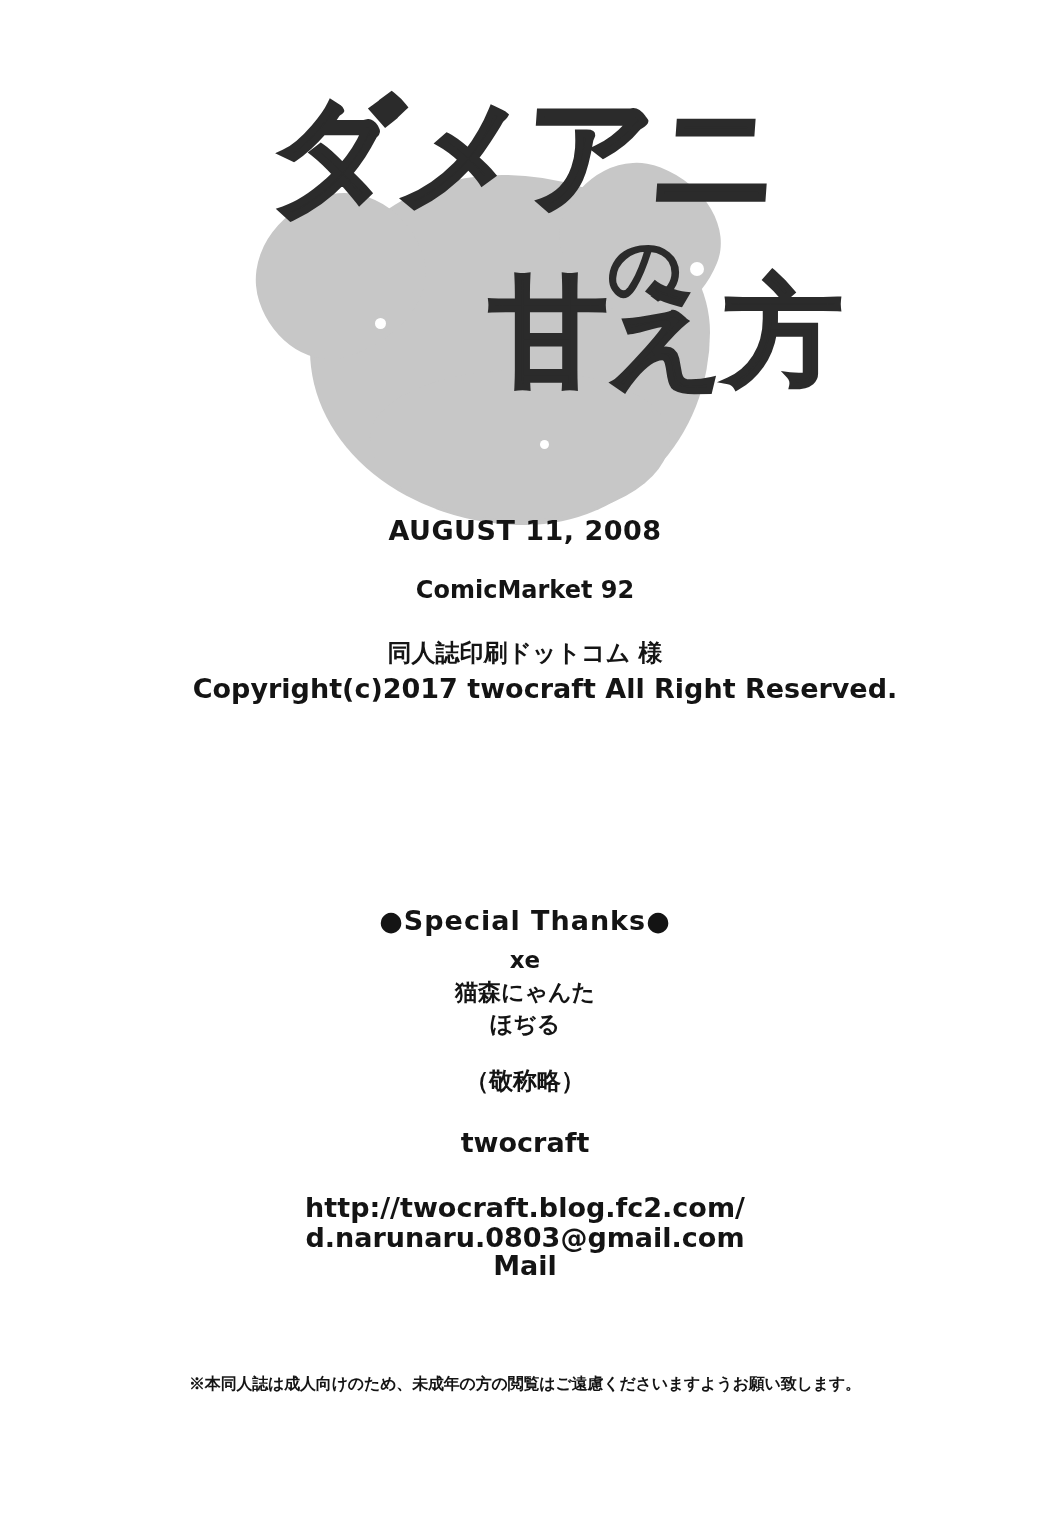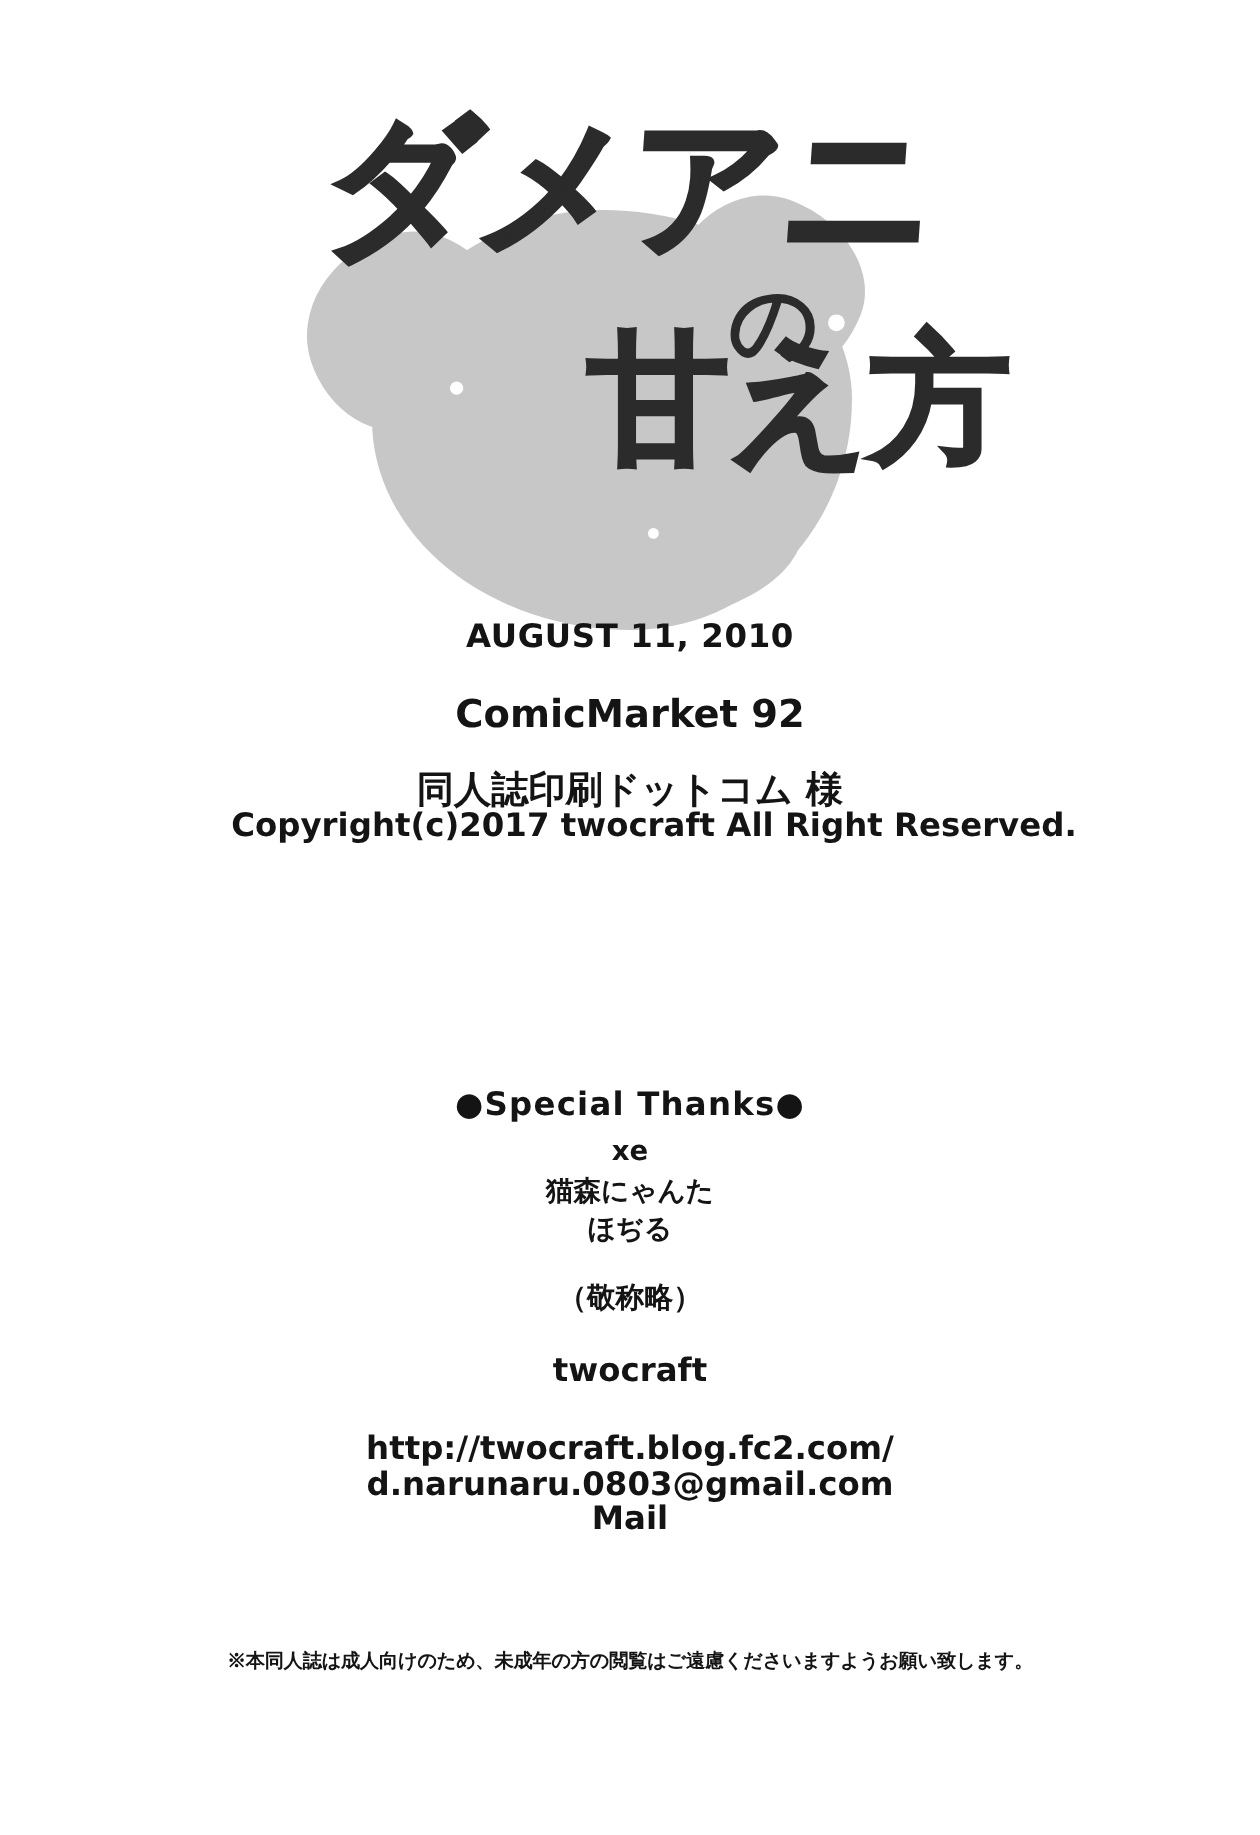--- a/index.html
+++ b/index.html
@@ -116,22 +116,22 @@
   .center-text {
     position: absolute;
     width: 100%;
     text-align: center;
     font-weight: bold;
     color: #141414;
     white-space: nowrap;
   }
 
   .date        { top: 515px;  font-size: 27px; letter-spacing: 0.5px; }
-  .event       { top: 576px;  font-size: 32px; }
-  .printer     { top: 637px;  font-size: 31px; }
+  .event       { top: 576px;  font-size: 24px; }
+  .printer     { top: 637px;  font-size: 24px; }
   .copyright   { top: 673px;  font-size: 27px; margin-left: 20px; }
 
   .thanks-head { top: 905px;  font-size: 27px; letter-spacing: 1px; }
   .thx-1       { top: 947px;  font-size: 23px; }
   .thx-2       { top: 977px;  font-size: 23px; }
   .thx-3       { top: 1009px; font-size: 23px; }
   .honorific   { top: 1065px; font-size: 24px; font-family: Liberation Serif, serif; }
 
   .circle      { top: 1127px; font-size: 27px; }
   .url         { top: 1160px; font-size: 27px; margin-top: 32px; }
@@ -151,21 +151,21 @@
   <div class="blob blob-bottom"></div>
   <div class="sparkle sp1"></div>
   <div class="sparkle sp2"></div>
   <div class="sparkle sp3"></div>
 
   <div class="title-line title-line-1">ダメアニ</div>
   <div class="title-no">の</div>
   <div class="title-line title-line-2">甘え方</div>
 </div>
 
-<div class="center-text date">AUGUST 11, 2010</div>
+<div class="center-text date">AUGUST 11, 2008</div>
 <div class="center-text event">ComicMarket 92</div>
 <div class="center-text printer">同人誌印刷ドットコム 様</div>
 <div class="center-text copyright">Copyright(c)2017 twocraft All Right Reserved.</div>
 
 <div class="center-text thanks-head">●Special Thanks●</div>
 <div class="center-text thx-1">xe</div>
 <div class="center-text thx-2">猫森にゃんた</div>
 <div class="center-text thx-3">ほぢる</div>
 <div class="center-text honorific">（敬称略）</div>
 

